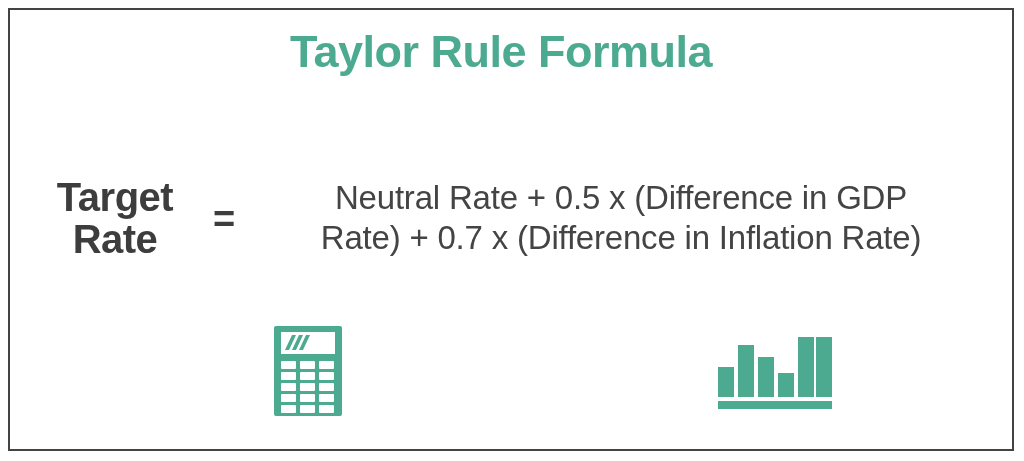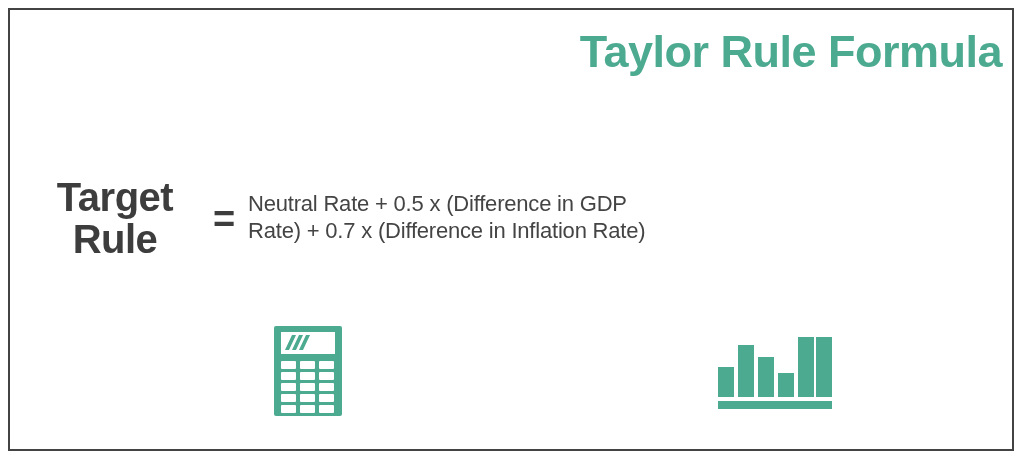--- a/index.html
+++ b/index.html
@@ -33,21 +33,21 @@
     box-sizing: border-box;
     background: #ffffff;
   }
 
   
   #title {
     position: absolute;
     left: 0;
     top: 28px;
     width: 1002px;
-    text-align: right;
+    text-align: center;
     font-size: 45px;
     font-weight: bold;
     color: #4BAA8F;
     letter-spacing: -0.5px;
     line-height: 1.05;
     white-space: nowrap;
   }
 
   
   #formula {
@@ -79,22 +79,22 @@
     text-align: center;
     font-size: 38px;
     font-weight: bold;
     color: #3d3d3d;
     line-height: 1;
     margin-top: 2px;
   }
 
   #rhs {
     flex: 1 1 auto;
-    text-align: left;
-    font-size: 22px;
+    text-align: center;
+    font-size: 33px;
     font-weight: normal;
     color: #444444;
     line-height: 1.22;
     letter-spacing: -0.2px;
   }
   #rhs .rhs-line { display: block; white-space: nowrap; }
 
   
   #calculator-icon {
     position: absolute;
@@ -119,21 +119,21 @@
 <div id="canvas">
 
   <div id="frame"></div>
 
   <div id="title">Taylor Rule Formula</div>
 
   <div id="formula">
 
     <div id="lhs">
       <span class="lhs-line">Target</span>
-      <span class="lhs-line">Rule</span>
+      <span class="lhs-line">Rate</span>
     </div>
 
     <div id="eq">=</div>
 
     <div id="rhs">
       <span class="rhs-line">Neutral Rate + 0.5 x (Difference in GDP</span>
       <span class="rhs-line">Rate) + 0.7 x (Difference in Inflation Rate)</span>
     </div>
 
   </div>

